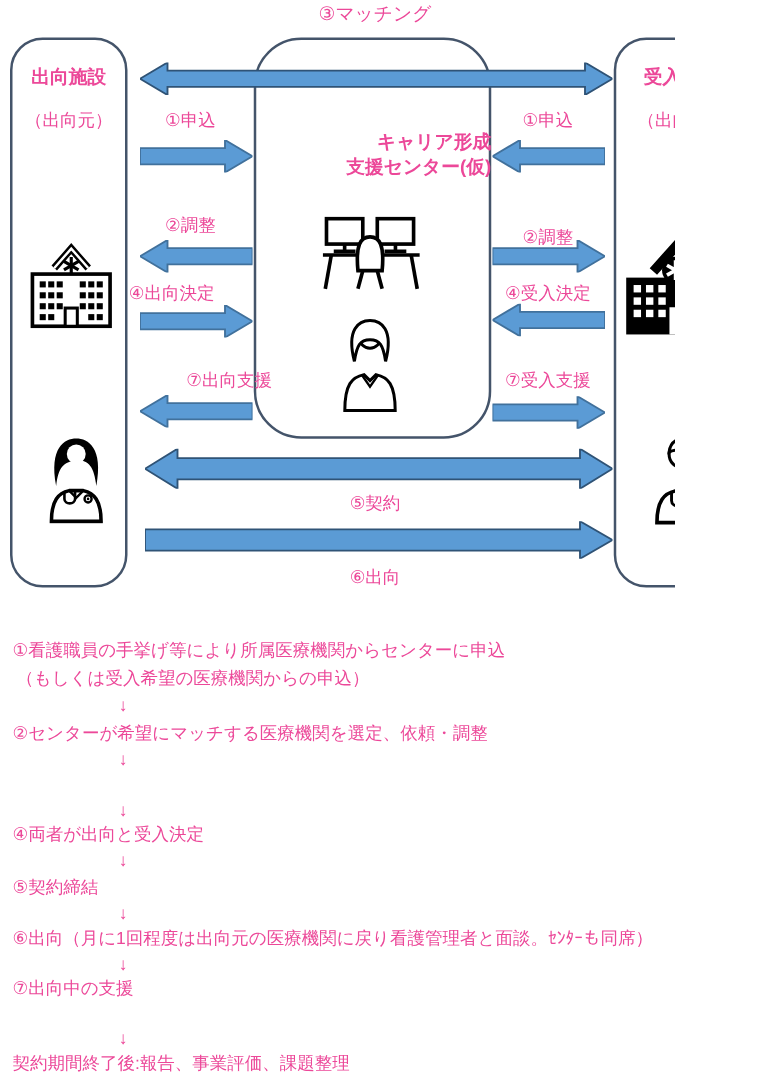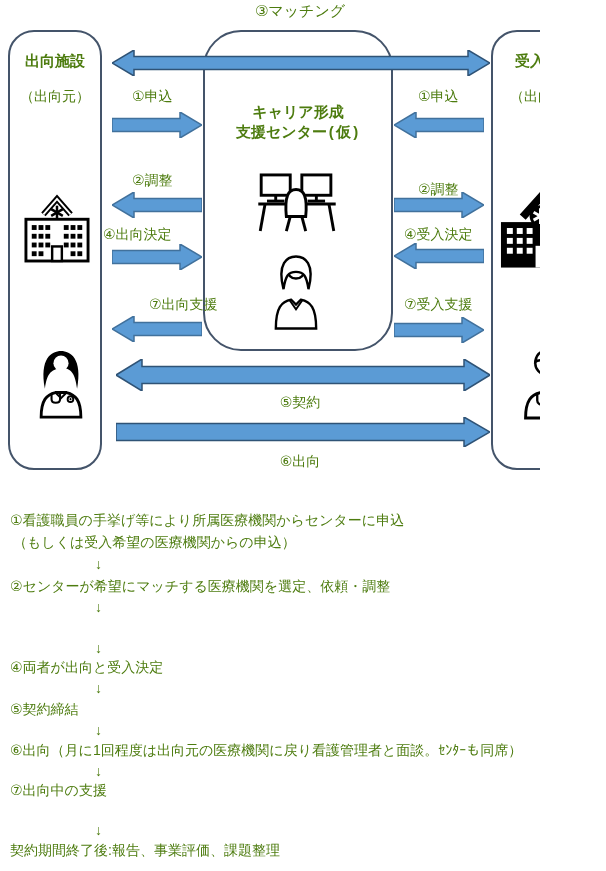--- a/index.html
+++ b/index.html
@@ -1,25 +1,25 @@
 <!DOCTYPE html>
 <html><head>
 <meta charset="utf-8">
 <style>
   html,body{margin:0;padding:0;background:#fff;}
   .canvas{
     position:relative;width:540px;height:871px;background:#fff;overflow:hidden;
-    font-family:"Liberation Sans","DejaVu Sans",sans-serif;color:#4d7c0f;
+    font-family:"Liberation Sans","DejaVu Sans",sans-serif;color:#ec4899;
   }
   .box{position:absolute;background:#fff;border:2px solid #44546A;box-sizing:border-box;}
   .rbig{border-radius:26px;}
   .rctr{border-radius:38px;}
   .box-title{position:absolute;text-align:center;font-weight:bold;font-size:15px;white-space:nowrap;}
   .box-sub{position:absolute;text-align:center;font-size:14px;white-space:nowrap;}
-  .ctr-title{position:absolute;text-align:center;font-weight:bold;font-size:15px;line-height:20px;font-family:Liberation Mono, monospace;}
+  .ctr-title{position:absolute;text-align:right;font-weight:bold;font-size:15px;line-height:20px;}
   .lbl{position:absolute;font-size:14px;white-space:nowrap;}
   .lbl.c{transform:translateX(-50%);}
   .toplbl{position:absolute;font-size:15px;white-space:nowrap;transform:translateX(-50%);}
   .arrow{position:absolute;display:block;}
   .arrow polygon{fill:#5B9BD5;stroke:#41719C;stroke-width:1.5;}
   .arrow.dk polygon{stroke:#2F5376;}
   .icon{position:absolute;display:block;}
   .step{position:absolute;font-size:14px;white-space:nowrap;}
   .down{position:absolute;left:95px;font-size:14px;}
 </style>

